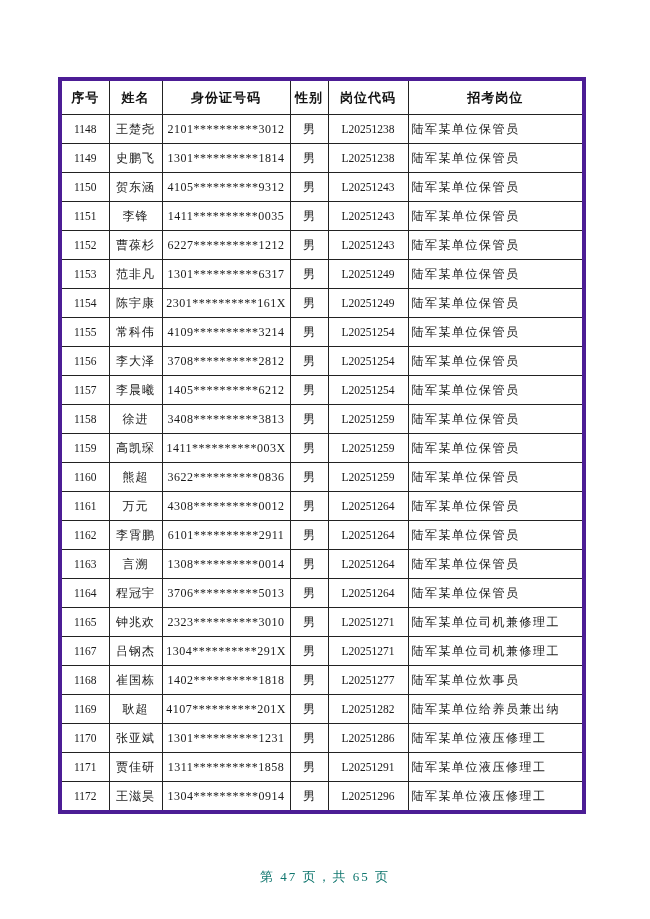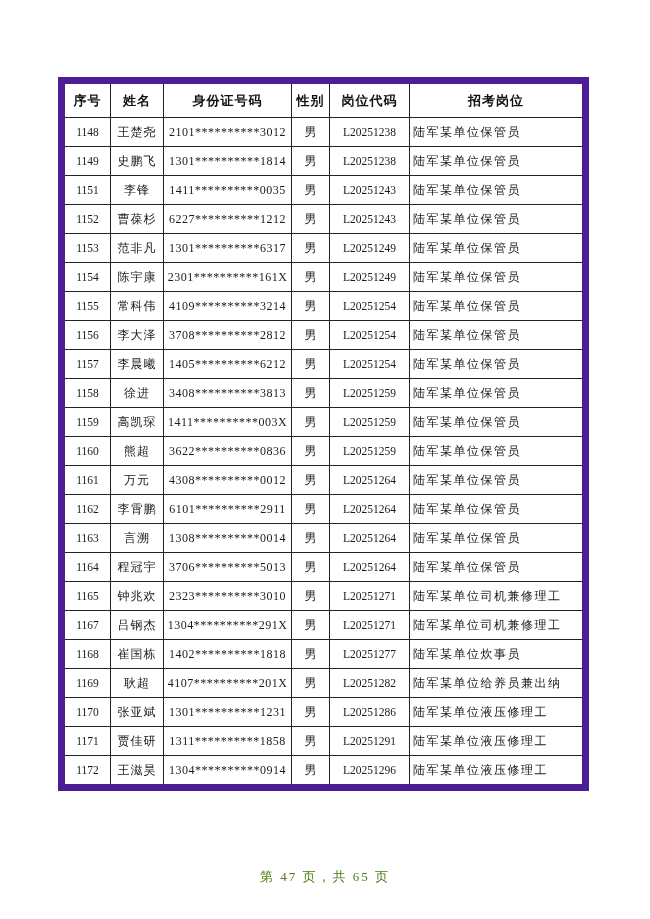--- a/index.html
+++ b/index.html
@@ -16,21 +16,21 @@
     color: #1a1a1a;
     overflow: hidden;
   }
   table.roster {
     position: absolute;
     left: 58px;
     top: 77px;
     width: 524px;
     border-collapse: collapse;
     table-layout: fixed;
-    border: 7px solid #4c1d95;
+    border: 4px solid #4c1d95;
   }
   table.roster th,
   table.roster td {
     border: 1px solid #222;
     padding: 0 2px;
     overflow: hidden;
     white-space: nowrap;
   }
   table.roster th {
     height: 33px;
@@ -57,21 +57,21 @@
     margin-left: 16px;
   }
   .page-footer {
     position: absolute;
     left: 0;
     top: 868px;
     width: 100%;
     text-align: center;
     font-size: 13px;
     letter-spacing: 2px;
-    color: #4d7c0f;
+    color: #0f766e;
   }
 </style>
 </head>
 <body>
 
 <div class="page">
 
   <table class="roster">
     <colgroup>
       <col style="width:49px">
@@ -102,20 +102,28 @@
         </tr>
         <tr>
           <td class="c0">1149</td>
           <td class="c1">史鹏飞</td>
           <td class="c2">1301**********1814</td>
           <td class="c3">男</td>
           <td class="c4">L20251238</td>
           <td class="c5">陆军某单位保管员</td>
         </tr>
         <tr>
+          <td class="c0">1150</td>
+          <td class="c1">贺东涵</td>
+          <td class="c2">4105**********9312</td>
+          <td class="c3">男</td>
+          <td class="c4">L20251243</td>
+          <td class="c5">陆军某单位保管员</td>
+        </tr>
+        <tr>
           <td class="c0">1151</td>
           <td class="c1">李锋</td>
           <td class="c2">1411**********0035</td>
           <td class="c3">男</td>
           <td class="c4">L20251243</td>
           <td class="c5">陆军某单位保管员</td>
         </tr>
         <tr>
           <td class="c0">1152</td>
           <td class="c1">曹葆杉</td>

